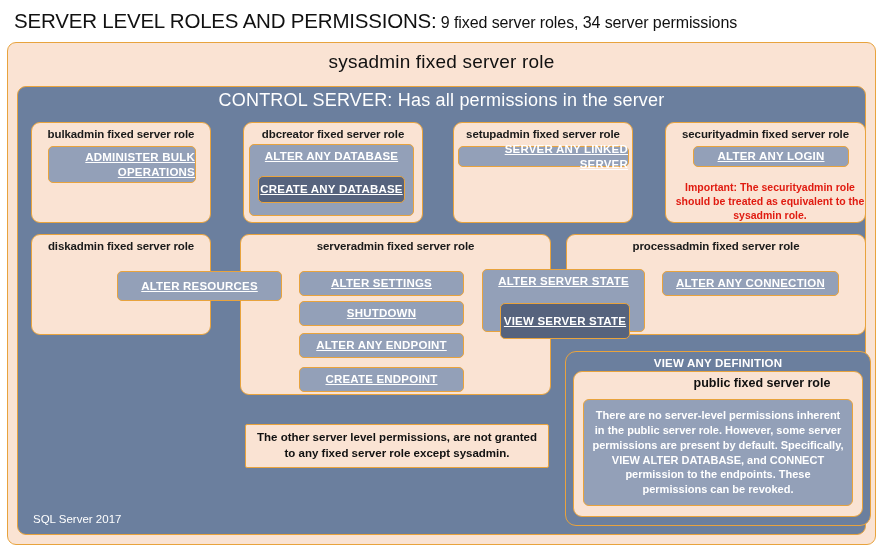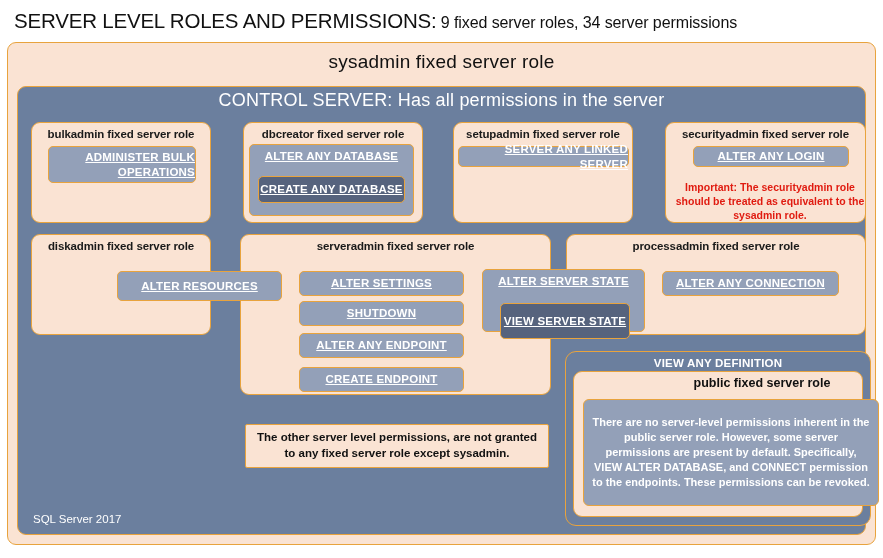--- a/index.html
+++ b/index.html
@@ -158,21 +158,21 @@
     text-align: center;
     color: #111111;
     font-weight: bold;
     font-size: 12.5px;
     padding-left: 44px;
   }
   #public-role-text {
     position: absolute;
     left: 583px;
     top: 399px;
-    width: 296px;
+    width: 270px;
     height: 107px;
     background: #93A0B8;
     border: 1.5px solid #E8A33D;
     border-radius: 6px;
     box-sizing: border-box;
     display: flex;
     align-items: center;
     justify-content: center;
     text-align: center;
     color: #FFFFFF;

